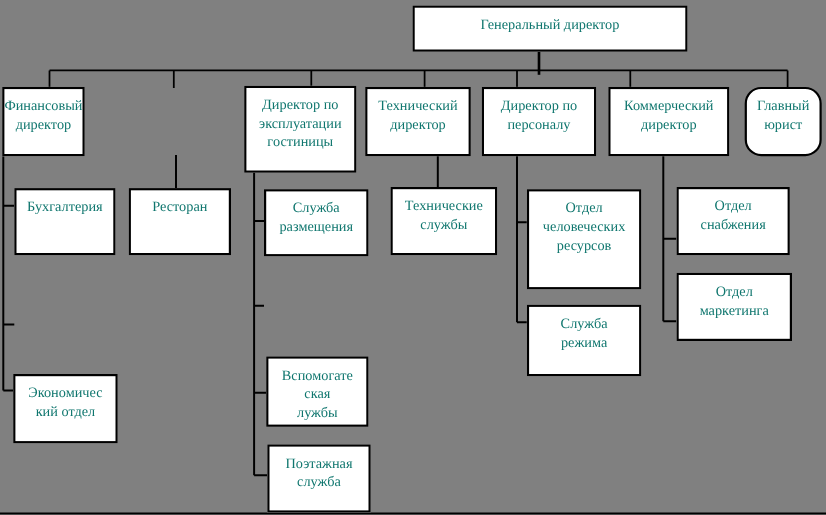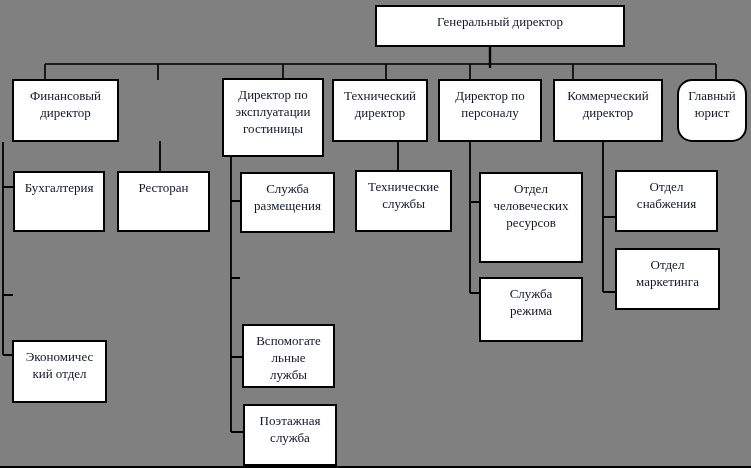--- a/index.html
+++ b/index.html
@@ -17,31 +17,31 @@
   .wires {
     position: absolute;
     left: 0; top: 0;
     width: 751px; height: 468px;
   }
   .node {
     position: absolute;
     box-sizing: border-box;
     background: #ffffff;
     border: 2px solid #000000;
-    color: #0f172a;
+    color: #0f766e;
     font-size: 13px;
     line-height: 1.32;
     text-align: center;
     padding-top: 6px;
     white-space: pre-line;
     overflow: hidden;
   }
   
   .n-general { left: 375px; top: 5px;   width: 250px; height: 42px; }
-  .n-fin     { left: 12px;   top: 79px;  width: 107px;  height: 63px; }
+  .n-fin     { left: 2px;   top: 79px;  width: 75px;  height: 63px; }
   .n-zam     { left: 107px; top: 79px;  width: 107px; height: 63px; }
   .n-expl    { left: 222px; top: 78px;  width: 102px; height: 79px; }
   .n-techdir { left: 332px; top: 79px;  width: 96px;  height: 63px; }
   .n-pers    { left: 438px; top: 79px;  width: 104px; height: 63px; }
   .n-comm    { left: 553px; top: 79px;  width: 110px; height: 63px; }
   .n-jurist  { left: 677px; top: 79px;  width: 70px;  height: 63px; border-radius: 15px; }
   .n-buh     { left: 13px;  top: 171px; width: 92px;  height: 61px; }
   .n-rest    { left: 117px; top: 171px; width: 93px;  height: 61px; }
   .n-asu     { left: 13px;  top: 265px; width: 93px;  height: 59px; }
   .n-econ    { left: 12px;  top: 340px; width: 95px;  height: 63px; }
@@ -101,21 +101,21 @@
 
   <div class="node n-buh">Бухгалтерия</div>
   <div class="node n-econ">Экономичес
 кий отдел</div>
 
   <div class="node n-rest">Ресторан</div>
 
   <div class="node n-razm">Служба
 размещения</div>
   <div class="node n-vspom">Вспомогате
-льные
+ская
 лужбы</div>
   <div class="node n-poet">Поэтажная
 служба</div>
 
   <div class="node n-techsl">Технические
 службы</div>
 
   <div class="node n-chel">Отдел
 человеческих
 ресурсов</div>

